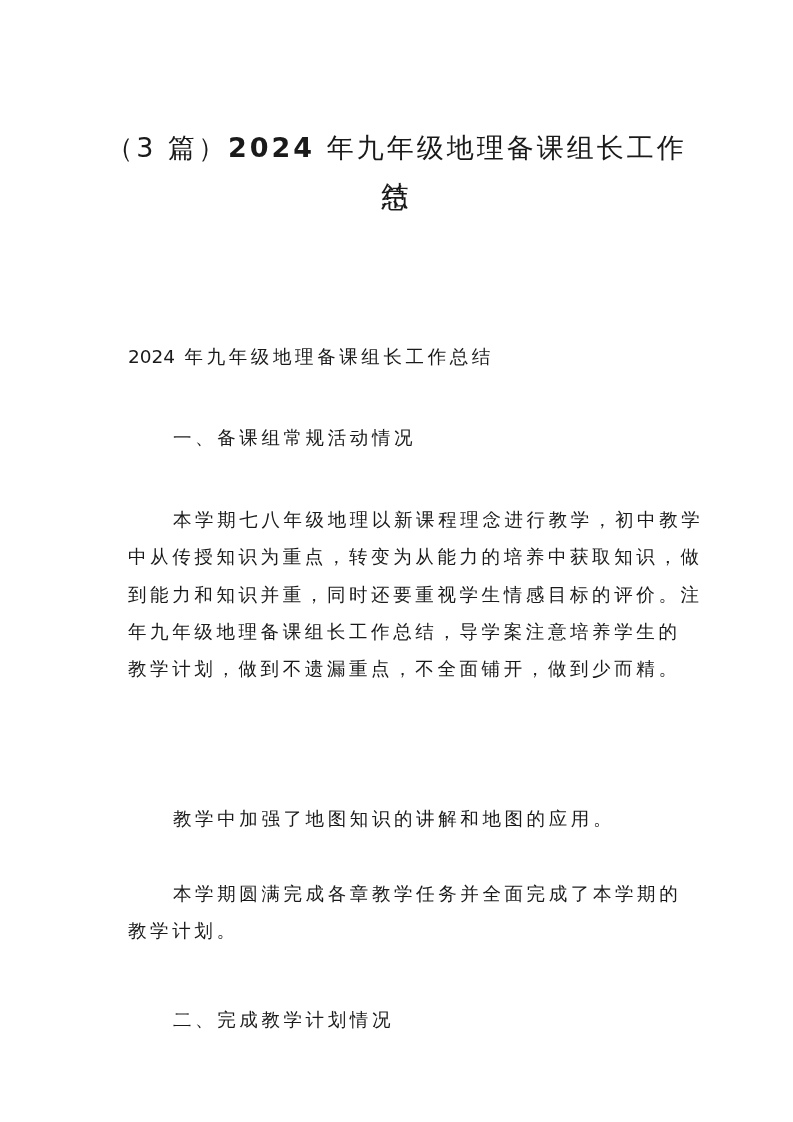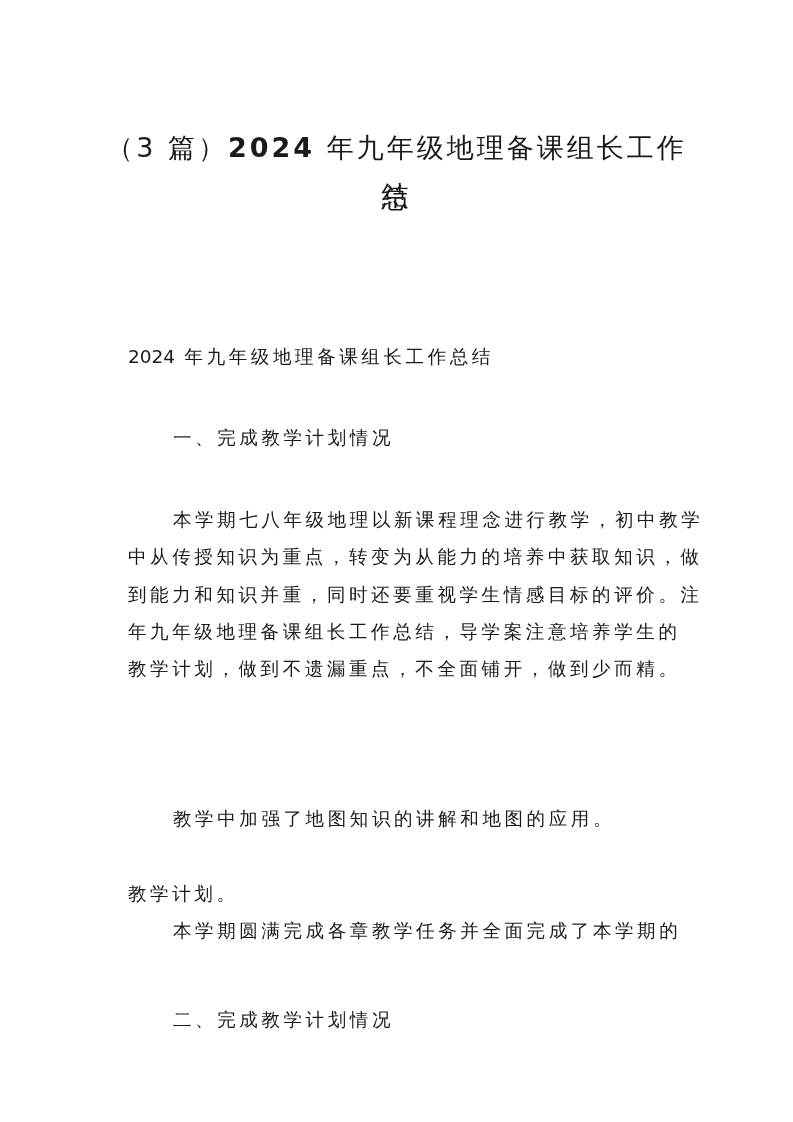--- a/index.html
+++ b/index.html
@@ -53,34 +53,34 @@
 </head>
 <body>
 
 <div class="page">
 
   <h1 class="title title-line1"><span>（3 篇）</span><span class="num">2024</span><span> 年九年级地理备课组长工作总</span></h1>
   <div class="title title-line2">结</div>
 
   <p class="text" style="top:330px;"><span class="latin">2024</span><span> 年九年级地理备课组长工作总结</span></p>
 
-  <p class="text indent" style="top:411px;">一、完成教学计划情况</p>
+  <p class="text indent" style="top:411px;">一、备课组常规活动情况</p>
 
   <div class="text" style="top:493px;">
     <span class="line indent">本学期七八年级地理以新课程理念进行教学，初中教学</span>
     <span class="line">中从传授知识为重点，转变为从能力的培养中获取知识，做</span>
     <span class="line">到能力和知识并重，同时还要重视学生情感目标的评价。注</span>
     <span class="line">年九年级地理备课组长工作总结，导学案注意培养学生的</span>
     <span class="line">教学计划，做到不遗漏重点，不全面铺开，做到少而精。</span>
   </div>
 
   <div class="text" style="top:792px;">
     <span class="line indent">教学中加强了地图知识的讲解和地图的应用。</span>
   </div>
 
   <div class="text" style="top:867px;">
+    <span class="line indent">本学期圆满完成各章教学任务并全面完成了本学期的</span>
     <span class="line">教学计划。</span>
-    <span class="line indent">本学期圆满完成各章教学任务并全面完成了本学期的</span>
   </div>
 
   <p class="text indent" style="top:993px;">二、完成教学计划情况</p>
 
 </div>
 
 </body></html>

